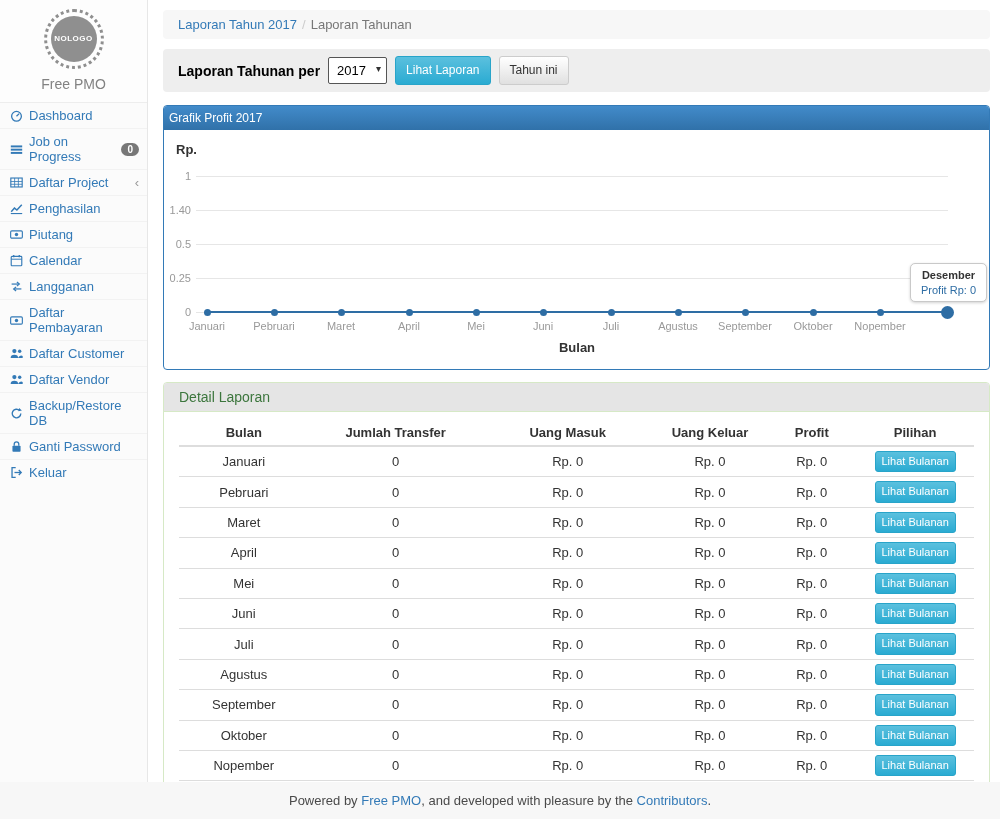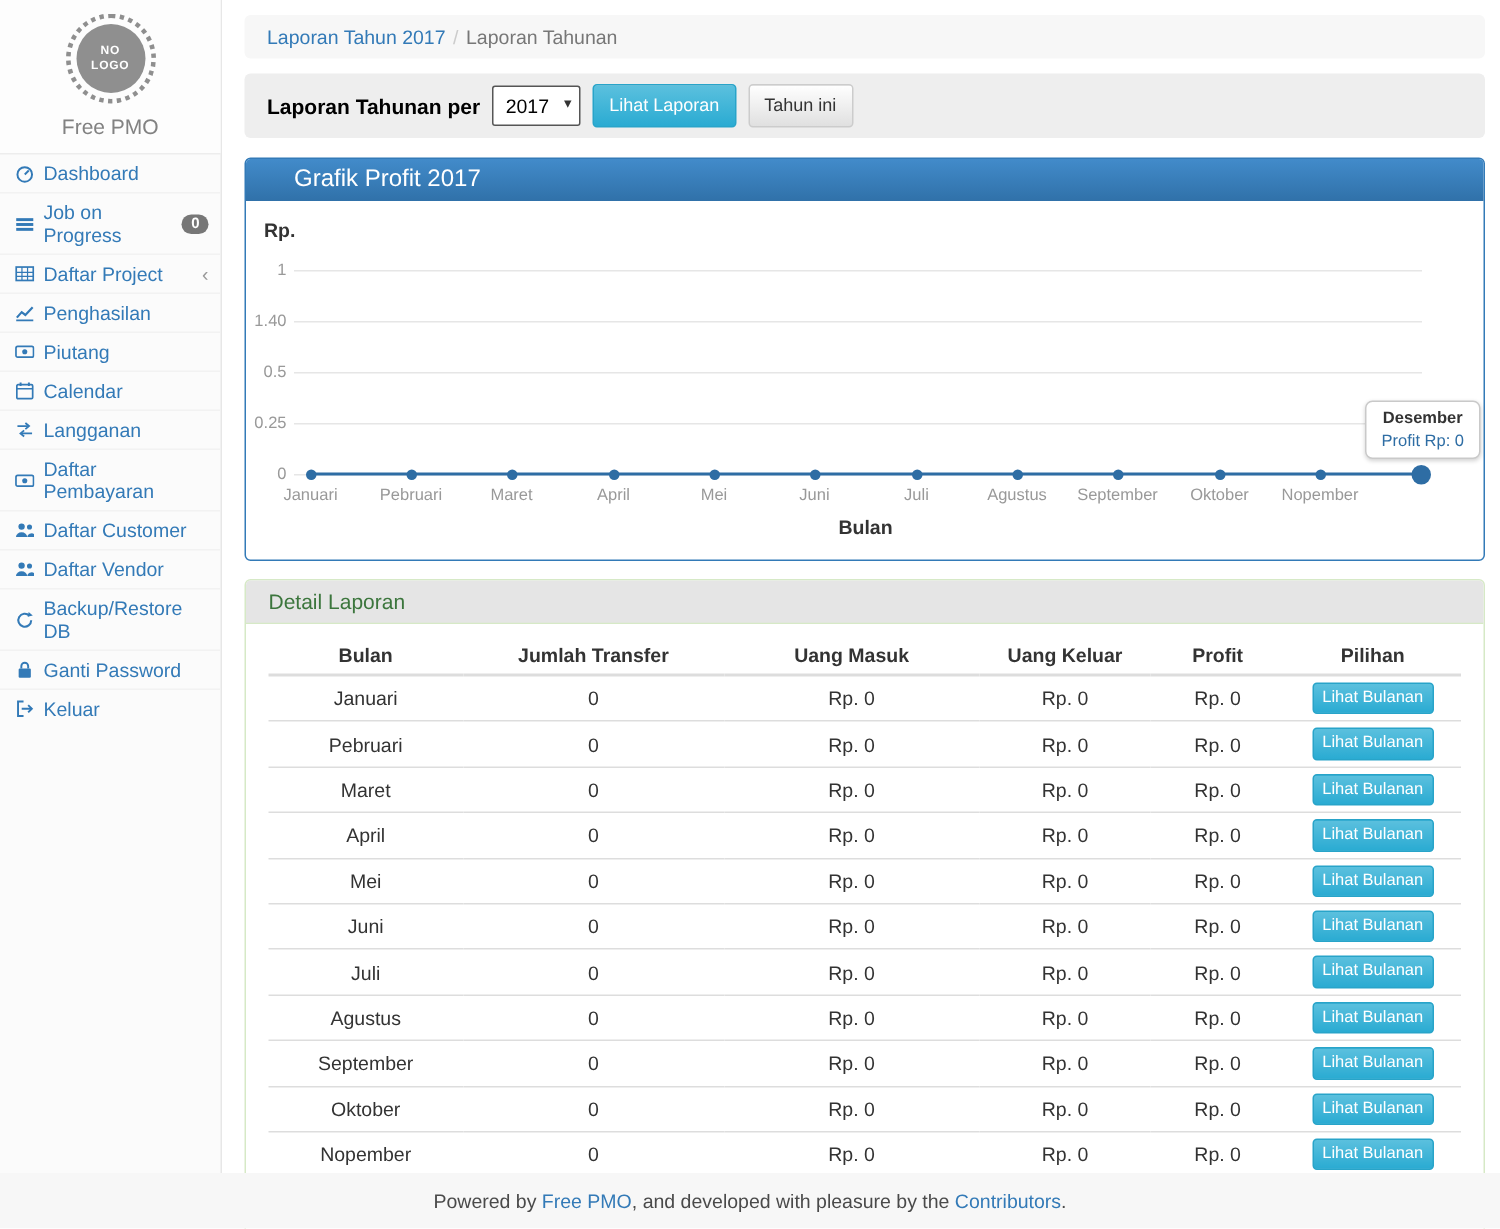--- a/index.html
+++ b/index.html
@@ -5,21 +5,21 @@
   * { margin:0; padding:0; box-sizing:border-box; }
   html,body { width:1000px; height:819px; background:#fff; font-family:"Liberation Sans", sans-serif; font-size:13px; color:#333; }
   body { position:relative; overflow:hidden; }
 
   .page { display:flex; height:782px; }
 
   
   .sidebar { width:148px; min-width:148px; background:#fbfbfb; border-right:1px solid #e7e7e7; }
   .logo-block { padding:9px 0 10px; text-align:center; background:#fdfdfd; }
   .logo-circle { width:60px; height:60px; margin:0 auto; border-radius:50%; border:3px dotted #8f8f8f; display:flex; align-items:center; justify-content:center; }
-  .logo-inner { width:46px; height:46px; border-radius:50%; background:#8f8f8f; color:#fff; display:flex; flex-direction:column; align-items:center; justify-content:center; font-size:8px; font-weight:bold; letter-spacing:.5px; line-height:1.3; }
+  .logo-inner { width:46px; height:46px; border-radius:50%; background:#8f8f8f; color:#fff; display:flex; align-items:center; justify-content:center; font-size:8px; font-weight:bold; letter-spacing:.5px; line-height:1.3; }
   .brand { margin-top:7px; color:#828282; font-size:14px; }
   .nav-item { display:flex; align-items:center; padding:5px 8px; color:#337ab7; cursor:pointer; border-top:1px solid #f2f2f2; font-size:13px; }
   .nav-item .ic { width:17px; min-width:17px; display:inline-flex; justify-content:center; margin-right:4px; color:#337ab7; }
   .nav-item svg { width:13px; height:13px; }
   .nav-badge { margin-left:auto; background:#777; color:#fff; border-radius:10px; font-size:10px; font-weight:bold; padding:1px 6px; }
   .nav-chevron { margin-left:auto; color:#999; font-size:13px; line-height:1; }
 
   
   .main { flex:1; margin:0 10px 0 15px; }
   .breadcrumb { margin-top:10px; background:#f7f7f7; border-radius:4px; padding:7px 15px; font-size:13px; }
@@ -32,21 +32,21 @@
   .select-wrap { position:relative; display:inline-block; }
   .select-wrap select { appearance:none; -webkit-appearance:none; background:#fff; border:1px solid #555; border-radius:2px; font-size:13px; padding:4px 20px 4px 8px; height:27px; font-family:"Liberation Sans", sans-serif; }
   .select-wrap::after { content:"▾"; position:absolute; right:6px; top:6px; font-size:10px; color:#333; pointer-events:none; }
   .btn { display:inline-block; border-radius:3px; font-size:12px; padding:5px 10px; cursor:pointer; line-height:1.4; border:1px solid transparent; font-family:"Liberation Sans", sans-serif; }
   .btn-info { color:#fff; background:linear-gradient(to bottom,#5bc0de 0,#2aabd2 100%); border-color:#28a4c9; }
   .btn-default { color:#333; background:linear-gradient(to bottom,#fff 0,#e0e0e0 100%); border-color:#ccc; }
 
   
   .panel { border-radius:4px; margin-top:13px; background:#fff; }
   .panel-primary { border:1px solid #337ab7; }
-  .panel-primary > .panel-heading { background:linear-gradient(to bottom,#428bca 0,#3071a9 100%); color:#fff; padding:5px 32px; font-size:16px; border-radius:3px 3px 0 0; }
+  .panel-primary > .panel-heading { background:linear-gradient(to bottom,#428bca 0,#3071a9 100%); color:#fff; padding:5px 5px; font-size:12px; border-radius:3px 3px 0 0; }
   .panel-success { border:1px solid #d6e9c6; margin-top:12px; }
   .panel-success > .panel-heading { background:#e5e5e5; color:#3c763d; padding:6px 15px; font-size:14px; border-radius:3px 3px 0 0; border-bottom:1px solid #d6e9c6; }
 
   
   .chart-body { position:relative; height:239px; }
   .chart-ylabel { position:absolute; left:12px; top:12px; font-weight:bold; font-size:13px; color:#333; }
   .gridline { position:absolute; left:32px; width:752px; height:1px; background:#e6e6e6; }
   .ytick { position:absolute; left:0; width:27px; text-align:right; font-size:11px; color:#999; }
   .series-line { position:absolute; height:2px; background:#2e6da4; }
   .dot { position:absolute; width:7px; height:7px; border-radius:50%; background:#2e6da4; }

